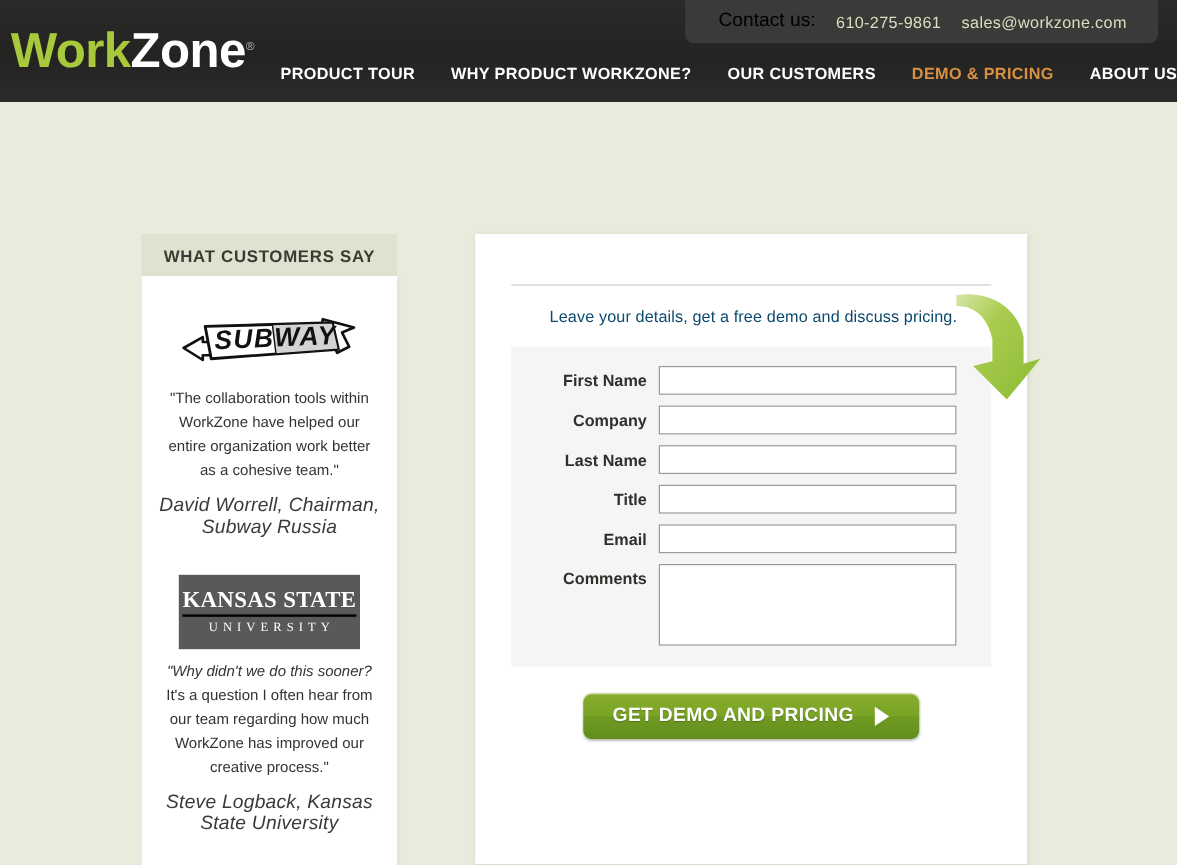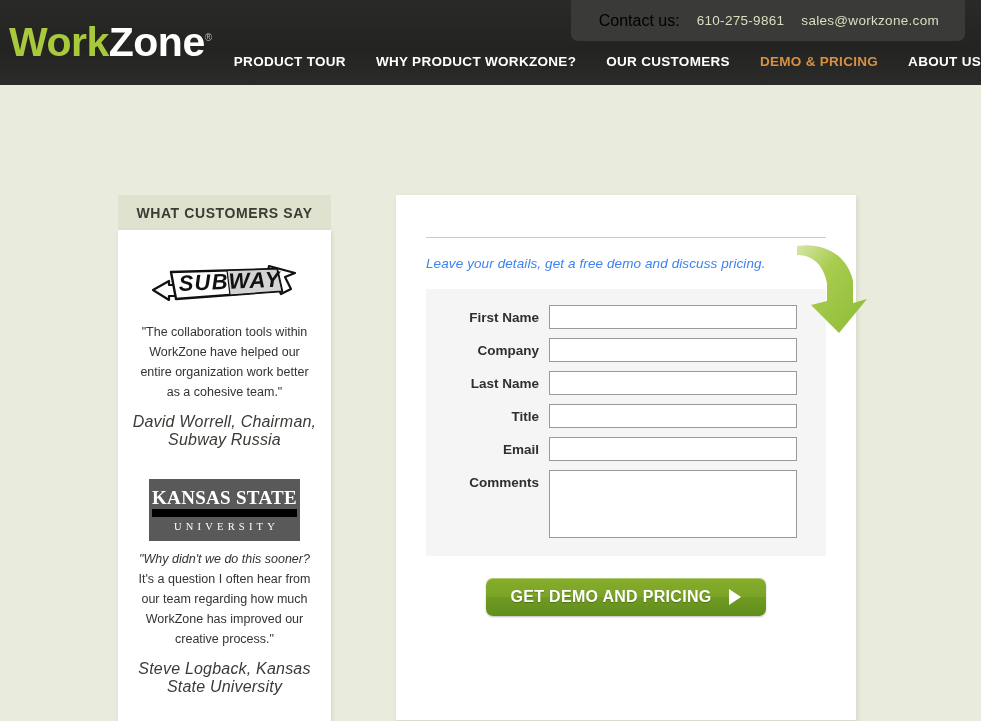--- a/index.html
+++ b/index.html
@@ -23,21 +23,21 @@
     height: 85px;
     background: #272725;
     background: linear-gradient(180deg, #2a2a28 0%, #232321 55%, #2b2b29 100%);
     overflow: visible;
   }
 
   .contact-bar {
     position: absolute;
     top: 0;
     right: 16px;
-    height: 41px;
+    height: 36px;
     padding: 0 26px 0 28px;
     background: #3a3a38;
     border-bottom-left-radius: 7px;
     border-bottom-right-radius: 7px;
     display: flex;
     align-items: center;
     gap: 17px;
     white-space: nowrap;
   }
   .contact-phone {
@@ -170,21 +170,21 @@
     align-items: center;
     justify-content: center;
   }
   .ksu-line1 {
     color: #ffffff;
     font-family: "Liberation Serif", serif;
     font-size: 19px;
     font-weight: bold;
     letter-spacing: 0.3px;
     line-height: 1;
-    border-bottom: 8px solid #000000;
+    border-bottom: 2px solid #000000;
     padding-bottom: 2px;
   }
   .ksu-line2 {
     color: #ffffff;
     font-family: "Liberation Serif", serif;
     font-size: 10.5px;
     letter-spacing: 4.2px;
     margin-top: 4px;
     padding-left: 4px;
   }
@@ -210,23 +210,23 @@
     line-height: 1.1;
   }
   .title-rule {
     margin-top: 12px;
     height: 1px;
     background: #cccccc;
   }
   .subtitle {
     margin-top: 18px;
     font-size: 13.5px;
-    font-style: italic;
-    color: #3b82f6;
+    color: #0c4a6e;
     letter-spacing: 0.1px;
+    margin-left: 32px;
   }
 
   
   .arrow-deco {
     position: absolute;
     left: 795px;
     top: 148px;
     width: 80px;
     height: 105px;
     pointer-events: none;

